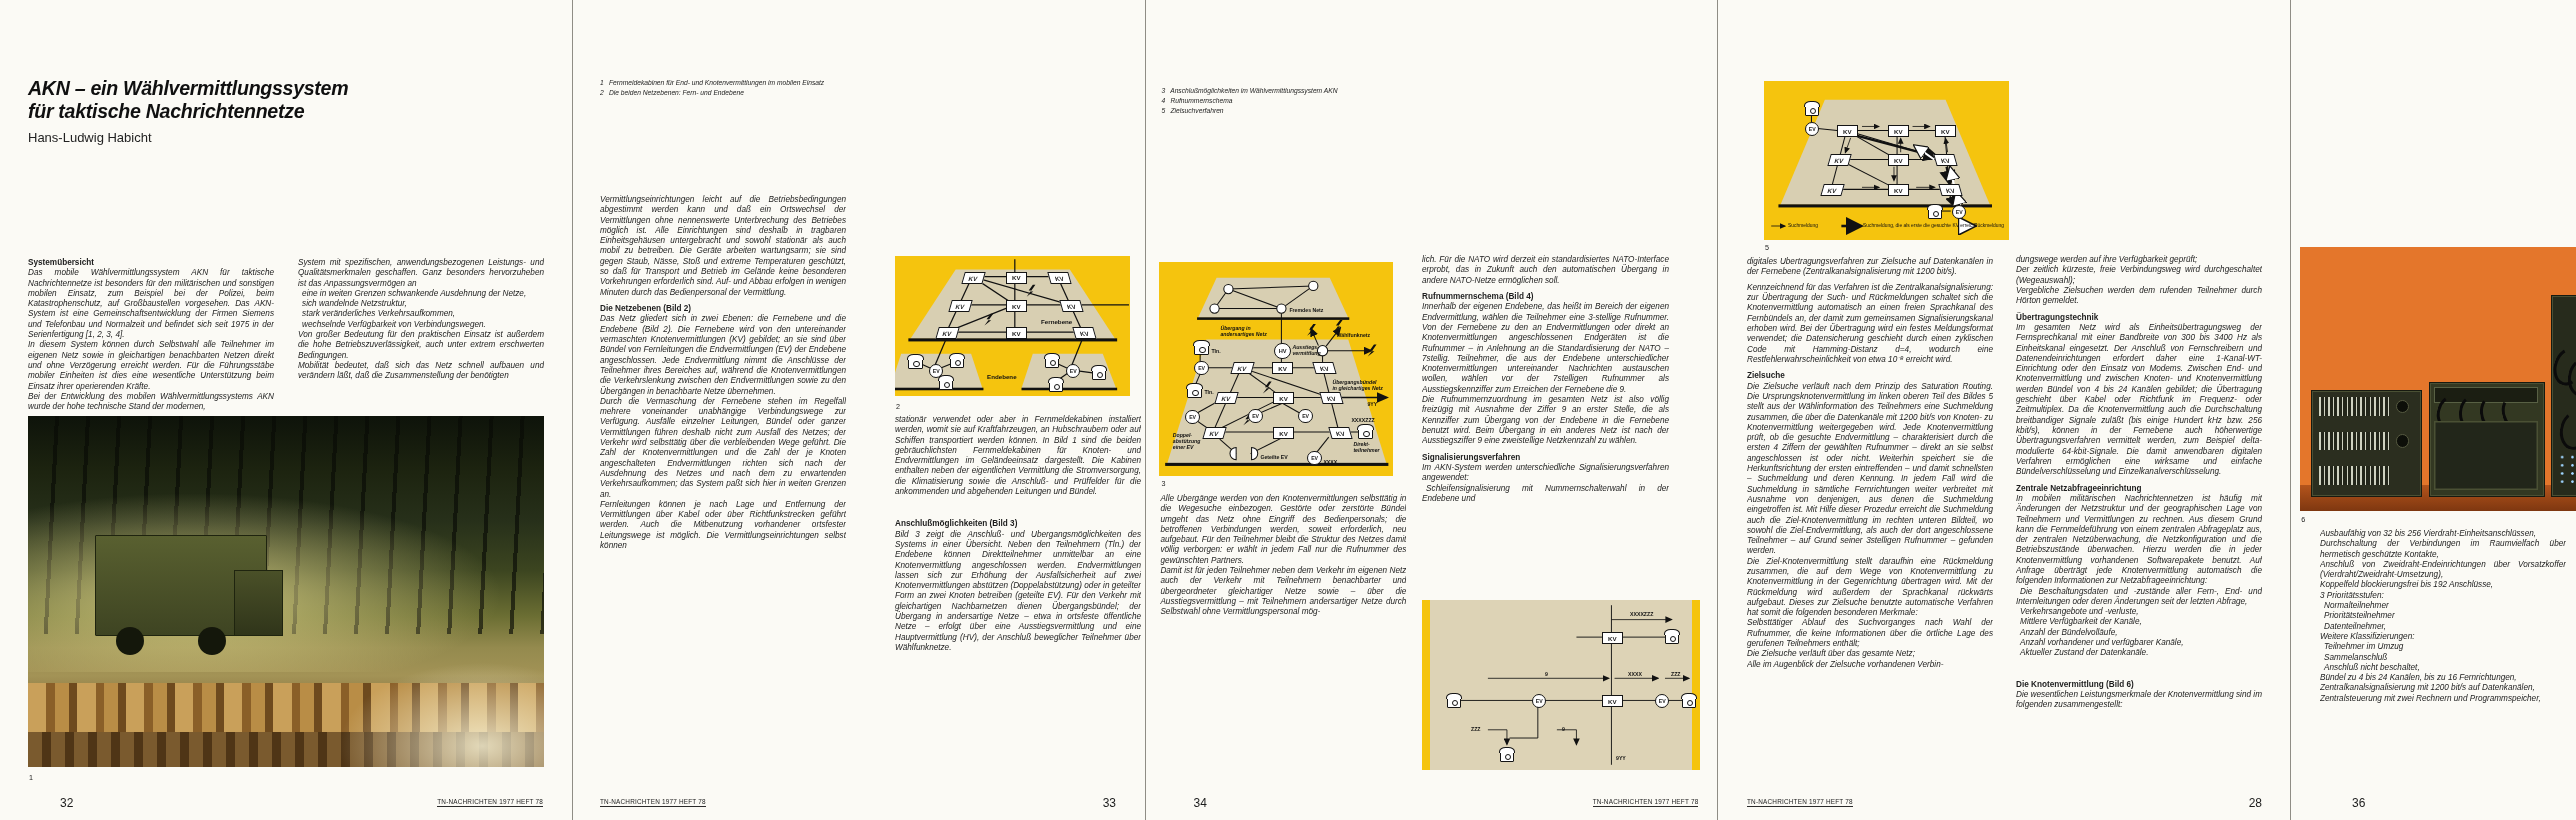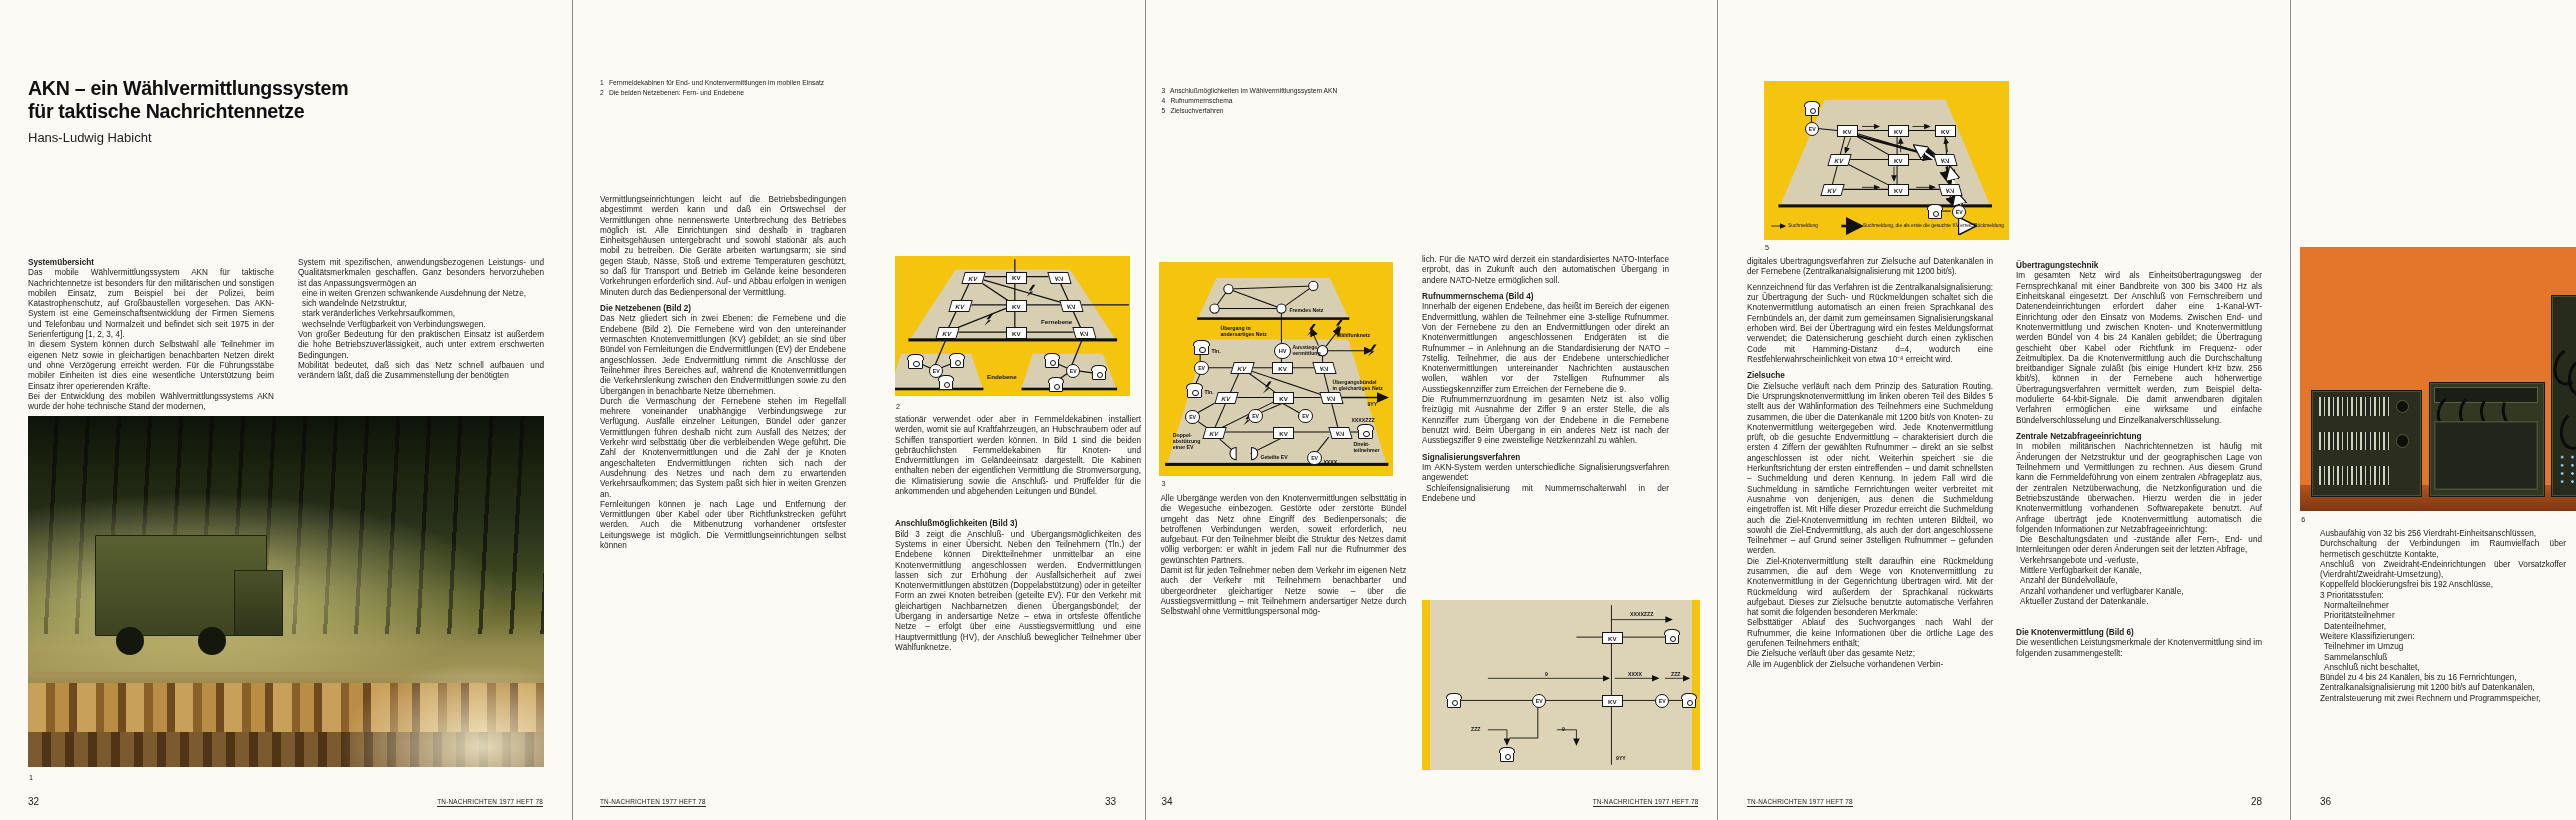--- a/index.html
+++ b/index.html
@@ -1,26 +1,26 @@
 <!DOCTYPE html>
 <html style="font-size:8.2px"><head>
 <meta charset="utf-8">
 <style>
   html,body{margin:0;padding:0;background:#d8d7d2;}
   #canvas{position:relative;width:3434px;height:821px;background:#fbfaf5;overflow:hidden;
           font-family:"Liberation Sans", sans-serif;color:#1c1c1c;outline:1px solid #3d3c38;}
   .page{position:absolute;top:0;height:821px;width:572px;background:#fbfaf5;}
   .page + .page{border-left:0.5px solid #8f8d85;}
   .t{position:absolute;}
-  .pre{white-space:pre-line;}
+  .pre{white-space:pre-line;font-style:italic;}
   .body{font-size:8.2px;line-height:10.3px;text-align:justify;overflow:hidden;}
   .h{font-weight:700;}
   .cap{font-size:6.7px;line-height:9.8px;color:#222;}
   .fignum{font-size:7.2px;color:#222;}
-  .pnum{font-size:10px;}
+  .pnum{font-size:12px;margin-left:32px;}
   .journal{font-size:6.4px;letter-spacing:0.2px;border-bottom:0.8px solid #2a2a2a;padding-bottom:0.5px;}
   .title{font-size:19.6px;line-height:23px;font-weight:700;letter-spacing:-0.3px;color:#101010;}
   .author{font-size:13px;color:#222;}
   
   .fig{position:absolute;background:#f5c40e;overflow:hidden;}
   .kv{position:absolute;width:18.5px;height:10.3px;background:#fff;border:1px solid #151515;
       display:flex;align-items:center;justify-content:center;font-weight:700;font-size:6.2px;}
   .skL{transform:skewX(-16deg);} .skR{transform:skewX(16deg);}
   .ev{position:absolute;width:12.4px;height:12.4px;background:#fff;border:1px solid #151515;border-radius:50%;
       display:flex;align-items:center;justify-content:center;font-weight:700;font-size:5.2px;}
@@ -446,20 +446,23 @@
       <div class="body pre" style="margin-top:5.2px">Kennzeichnend für das Verfahren ist die Zentralkanalsignalisierung: zur Übertragung der Such- und Rückmeldungen schaltet sich die Knotenvermittlung automatisch an einen freien Sprachkanal des Fernbündels an, der damit zum gemeinsamen Signalisierungskanal erhoben wird. Bei der Übertragung wird ein festes Meldungsformat verwendet; die Datensicherung geschieht durch einen zyklischen Code mit Hamming-Distanz d=4, wodurch eine Restfehlerwahrscheinlichkeit von etwa 10⁻⁸ erreicht wird.</div>
       <div class="h" style="font-size:8.2px;line-height:10.3px;margin-top:6.2px">Zielsuche</div>
       <div class="body pre">Die Zielsuche verläuft nach dem Prinzip des Saturation Routing. Die Ursprungsknotenvermittlung im linken oberen Teil des Bildes 5 stellt aus der Wählinformation des Teilnehmers eine Suchmeldung zusammen, die über die Datenkanäle mit 1200 bit/s von Knoten- zu Knotenvermittlung weitergegeben wird. Jede Knotenvermittlung prüft, ob die gesuchte Endvermittlung – charakterisiert durch die ersten 4 Ziffern der gewählten Rufnummer – direkt an sie selbst angeschlossen ist oder nicht. Weiterhin speichert sie die Herkunftsrichtung der ersten eintreffenden – und damit schnellsten – Suchmeldung und deren Kennung. In jedem Fall wird die Suchmeldung in sämtliche Fernrichtungen weiter verbreitet mit Ausnahme von denjenigen, aus denen die Suchmeldung eingetroffen ist. Mit Hilfe dieser Prozedur erreicht die Suchmeldung auch die Ziel-Knotenvermittlung im rechten unteren Bildteil, wo sowohl die Ziel-Endvermittlung, als auch der dort angeschlossene Teilnehmer – auf Grund seiner 3stelligen Rufnummer – gefunden werden.
 Die Ziel-Knotenvermittlung stellt daraufhin eine Rückmeldung zusammen, die auf dem Wege von Knotenvermittlung zu Knotenvermittlung in der Gegenrichtung übertragen wird. Mit der Rückmeldung wird außerdem der Sprachkanal rückwärts aufgebaut. Dieses zur Zielsuche benutzte automatische Verfahren hat somit die folgenden besonderen Merkmale:
 Selbsttätiger Ablauf des Suchvorganges nach Wahl der Rufnummer, die keine Informationen über die örtliche Lage des gerufenen Teilnehmers enthält;
 Die Zielsuche verläuft über das gesamte Netz;
 Alle im Augenblick der Zielsuche vorhandenen Verbin-</div>
     </div>
 
     <div class="t" style="left:298px;top:255px;width:246px;height:519px;overflow:hidden">
+      <div class="body pre">dungswege werden auf ihre Verfügbarkeit geprüft;
+Der zeitlich kürzeste, freie Verbindungsweg wird durchgeschaltet (Wegeauswahl);
+Vergebliche Zielsuchen werden dem rufenden Teilnehmer durch Hörton gemeldet.</div>
       <div class="h" style="font-size:8.2px;line-height:10.3px;margin-top:6.2px">Übertragungstechnik</div>
       <div class="body pre">Im gesamten Netz wird als Einheitsübertragungsweg der Fernsprechkanal mit einer Bandbreite von 300 bis 3400 Hz als Einheitskanal eingesetzt. Der Anschluß von Fernschreibern und Datenendeinrichtungen erfordert daher eine 1-Kanal-WT-Einrichtung oder den Einsatz von Modems. Zwischen End- und Knotenvermittlung und zwischen Knoten- und Knotenvermittlung werden Bündel von 4 bis 24 Kanälen gebildet; die Übertragung geschieht über Kabel oder Richtfunk im Frequenz- oder Zeitmultiplex. Da die Knotenvermittlung auch die Durchschaltung breitbandiger Signale zuläßt (bis einige Hundert kHz bzw. 256 kbit/s), können in der Fernebene auch höherwertige Übertragungsverfahren vermittelt werden, zum Beispiel delta-modulierte 64-kbit-Signale. Die damit anwendbaren digitalen Verfahren ermöglichen eine wirksame und einfache Bündelverschlüsselung und Einzelkanalverschlüsselung.</div>
       <div class="h" style="font-size:8.2px;line-height:10.3px;margin-top:6.2px">Zentrale Netzabfrageeinrichtung</div>
       <div class="body pre">In mobilen militärischen Nachrichtennetzen ist häufig mit Änderungen der Netzstruktur und der geographischen Lage von Teilnehmern und Vermittlungen zu rechnen. Aus diesem Grund kann die Fernmeldeführung von einem zentralen Abfrageplatz aus, der zentralen Netzüberwachung, die Netzkonfiguration und die Betriebszustände überwachen. Hierzu werden die in jeder Knotenvermittlung vorhandenen Softwarepakete benutzt. Auf Anfrage überträgt jede Knotenvermittlung automatisch die folgenden Informationen zur Netzabfrageeinrichtung:
  Die Beschaltungsdaten und -zustände aller Fern-, End- und Internleitungen oder deren Änderungen seit der letzten Abfrage,
  Verkehrsangebote und -verluste,
  Mittlere Verfügbarkeit der Kanäle,
  Anzahl der Bündelvolläufe,
  Anzahl vorhandener und verfügbarer Kanäle,
  Aktueller Zustand der Datenkanäle.</div>

